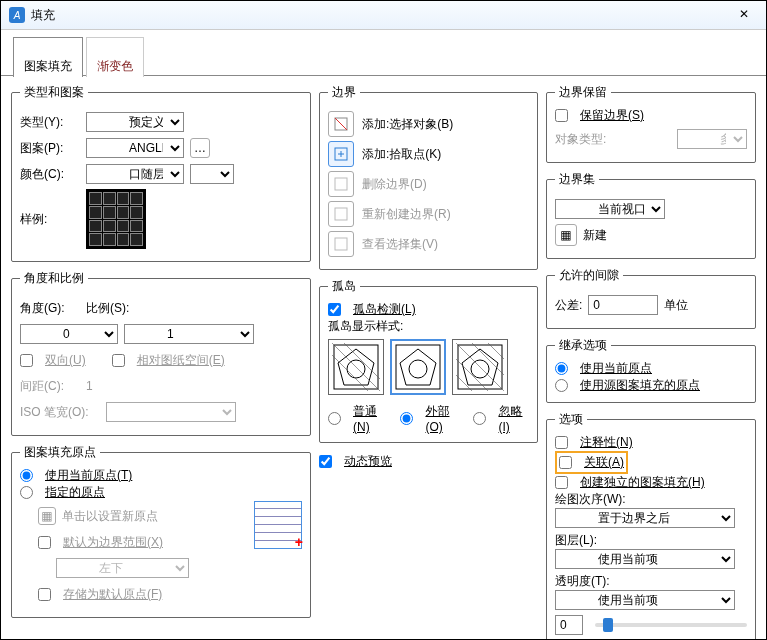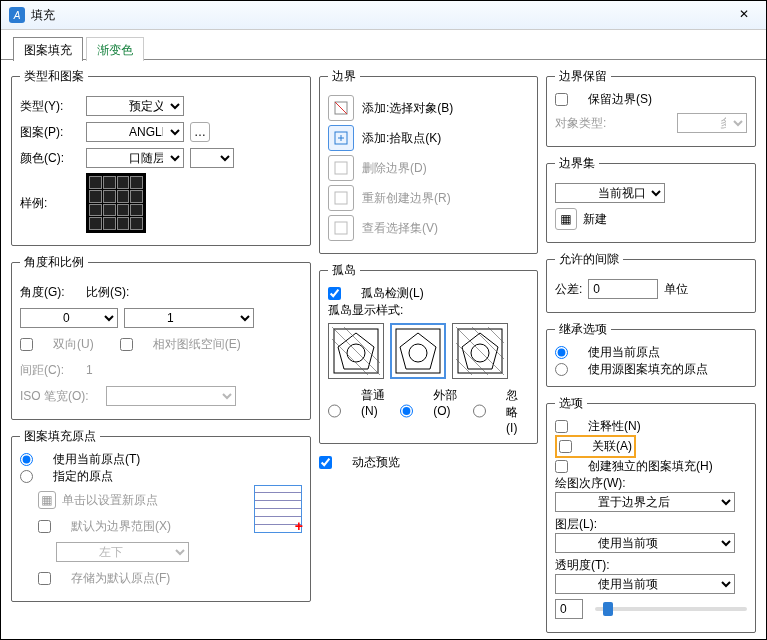--- a/index.html
+++ b/index.html
@@ -2,22 +2,22 @@
 <html><head>
 <meta charset="utf-8">
 <style>
 * { box-sizing: border-box; margin: 0; padding: 0; font-family: "Microsoft YaHei", sans-serif; font-size: 12px; }
 body { background: #fff; width: 767px; height: 640px; border: 1px solid #000; overflow: hidden; }
 .titlebar { display: flex; align-items: center; justify-content: space-between; padding: 4px 8px; border-bottom: 1px solid #ccc; background: linear-gradient(#f8fcff,#eaf3fd); }
 .titlebar .title { display: flex; align-items: center; gap: 6px; }
 .app-icon { width:16px; height:16px; background:#2b7cd3; border-radius:3px; display:inline-flex; align-items:center; justify-content:center; color:#fff; font-style:italic; font-size:10px; }
 .close { width:28px; height:20px; text-align:center; line-height:18px; cursor:pointer; }
 .tabs { padding: 6px 12px 0; }
-.tab { display:inline-block; padding:4px 10px 2px; border:1px solid #888; border-bottom:none; background:#fff; position:relative; top:1px; cursor:pointer; }
-.tab + .tab { color:#15803d; border-color:#ccc; }
+.tab { display:inline-block; padding:20px 10px 2px; border:1px solid #888; border-bottom:none; background:#fff; position:relative; top:1px; cursor:pointer; }
+.tab + .tab { color:#7f1d1d; border-color:#ccc; }
 .content { display:flex; padding:0 10px 6px; gap:2px; border-top:1px solid #888; margin-top:-1px; }
 .col { display:flex; flex-direction:column; }
 .col1 { width:300px; }
 .col2 { width:225px; padding-left:6px; }
 .col3 { flex:1; padding-left:6px; }
 fieldset { border:1px solid #666; border-radius:2px; margin-top:8px; padding:6px 8px 8px; }
 legend { padding:0 4px; }
 .row { display:flex; align-items:center; gap:6px; margin:4px 0; min-height:22px;}
 label.fld { width:60px; }
 select,input[type=text] { border:1px solid #888; height:20px; padding:0 4px; background:#fff; }
@@ -28,21 +28,21 @@
 .sample div{background:#222;border:1px solid #888;}
 .iconbtn { width:26px; height:26px; border:1px solid #aaa; border-radius:3px; display:flex; align-items:center; justify-content:center; cursor:pointer; }
 .iconbtn.sel{border:1px solid #4a90e2; background:#eaf3ff;}
 .brow { display:flex; align-items:center; gap:8px; margin:4px 0; }
 .brow span.lbl{flex:1;}
 .island-imgs{display:flex;gap:6px;margin:4px 0;}
 .island{width:56px;height:56px;border:1px solid #666;display:flex;align-items:center;justify-content:center;position:relative;}
 .island.sel{border:2px solid #4a90e2;}
 .island svg{width:48px;height:48px;}
 .radio-row{display:flex;gap:12px;margin-top:8px;}
-.chk{display:flex;gap:20px;}
+.chk{display:flex;align-items:center;gap:12px;text-decoration:underline;}
 .origin-preview{width:48px;height:48px;border:1px solid #4a90e2;position:relative;background:repeating-linear-gradient(0deg,#fff,#fff 7px,#88b 7px,#88b 8px),repeating-linear-gradient(90deg,#fff,#fff 15px,#88b 15px,#88b 16px);}
 .origin-preview::after{content:"+";position:absolute;right:-2px;bottom:-2px;color:red;font-size:14px;font-weight:bold;}
 .highlight{border:2px solid #f5a623;padding:1px 2px;display:inline-flex;}
 input[type=checkbox],input[type=radio]{margin:0;}
 .spacer{flex:1;}
 .slider{flex:1;height:4px;background:#ddd;position:relative;border-radius:2px;margin-left:6px;}
 .slider::before{content:"";position:absolute;left:8px;top:-5px;width:10px;height:14px;background:#2b7cd3;border-radius:2px;}
 .tiny-in{width:52px;}
 </style>
 </head>

